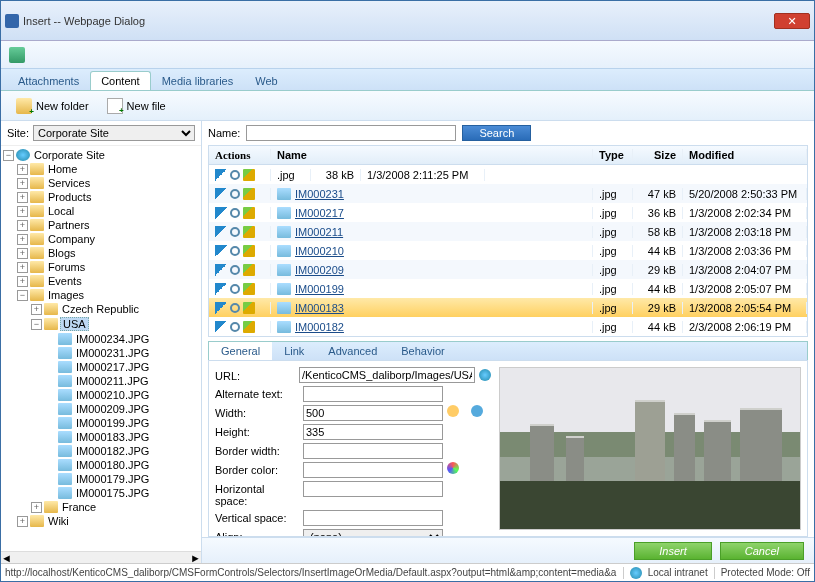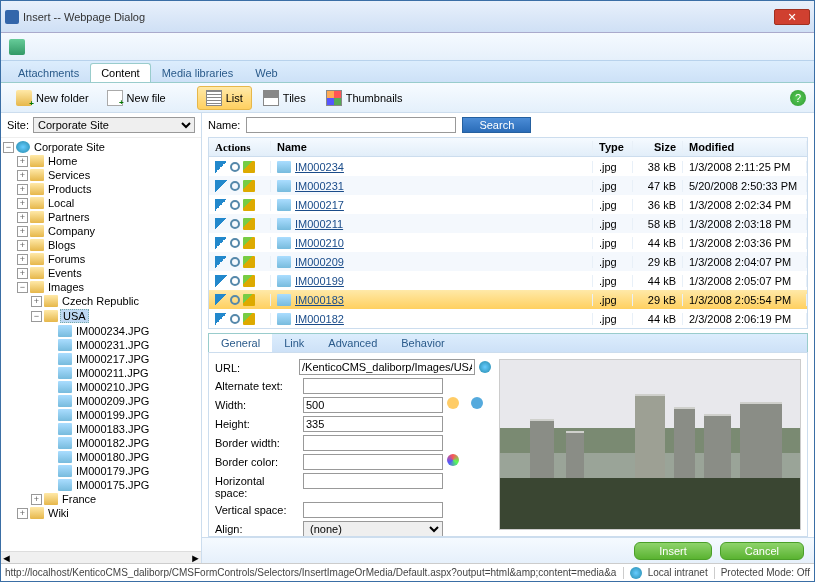--- a/index.html
+++ b/index.html
@@ -1,18 +1,18 @@
 <!DOCTYPE html>
 <html><head>
 <meta charset="utf-8">
 <style>
 * { box-sizing: border-box; margin: 0; padding: 0; }
 body { font-family: Tahoma, Arial, sans-serif; font-size: 11px; background: #fff; overflow: hidden; }
 .window { width: 815px; height: 582px; border: 1px solid #3a6ea5; display: flex; flex-direction: column; background: #fff; }
-.titlebar { height: 32px; background: linear-gradient(#e8f0fb, #cfe0f5); display: flex; align-items: center; padding: 0 4px; border-bottom: 1px solid #aac; }
+.titlebar { height: 40px; background: linear-gradient(#e8f0fb, #cfe0f5); display: flex; align-items: center; padding: 0 4px; border-bottom: 1px solid #aac; }
 .titlebar .favicon { width: 14px; height: 14px; background: #36a; border-radius: 2px; margin-right: 4px; }
 .titlebar .title { flex: 1; font-size: 11px; color: #333; }
 .titlebar .closebtn { width: 36px; height: 16px; background: #d04030; color: #fff; text-align: center; line-height: 14px; font-size: 11px; border: 1px solid #a03020; border-radius: 2px; cursor: pointer; }
 .header { height: 28px; background: linear-gradient(#f5faff, #e6f0fb); display: flex; align-items: center; padding: 4px 8px; border-bottom: 1px solid #b8d2ec; }
 .header .logo { width: 16px; height: 16px; background: linear-gradient(#6c9, #396); margin-right: 6px; border-radius: 2px; }
 .header h1 { font-size: 14px; font-weight: bold; color: #333; }
 .tabs { height: 22px; background: linear-gradient(#dcedfd, #cde1f7); display: flex; align-items: flex-end; padding: 0 6px; border-bottom: 1px solid #9cc; }
 .tab { padding: 3px 10px; font-size: 11px; color: #2a5a8a; cursor: pointer; border: 1px solid transparent; border-bottom: none; }
 .tab.active { background: #fff; border-color: #9cc; border-radius: 3px 3px 0 0; color: #000; }
 .toolbar { height: 30px; background: linear-gradient(#f7fbff, #e4f0fb); display: flex; align-items: center; border-bottom: 1px solid #cde; }
@@ -71,21 +71,21 @@
 .ptab.active { background: #fff; }
 .proppanel { flex: 1; margin: 0 6px; border: 1px solid #cde; display: flex; gap: 8px; padding: 6px; overflow: hidden; background:#fff; }
 .propform { display: grid; grid-template-columns: 84px 140px 20px 20px; gap: 3px 4px; align-content: start; font-size: 11px; }
 .propform label { padding-top: 2px; }
 .propform input, .propform select { border: 1px solid #999; font-size: 11px; padding: 0 2px; height: 16px; }
 .urlrow { grid-column: 1 / 5; display: flex; gap: 4px; align-items: center; }
 .urlrow input { flex: 1; }
 .preview { flex: 1; border: 1px solid #ccc; background: linear-gradient(#e8e8ec 40%, #7a8a72 40% 55%, #9aa498 55% 70%, #3a4632 70%); position: relative; overflow: hidden; }
 .preview .bld { position: absolute; background: #8a8d86; border-top: 2px solid #cfd0cc; }
 .footer { height: 26px; background: linear-gradient(#f5faff, #e6f0fb); display: flex; justify-content: flex-end; align-items: center; gap: 8px; padding: 0 10px; border-top: 1px solid #cde; }
-.fbtn { background: linear-gradient(#8ed36b, #5ab331); border: 1px solid #4a9f28; color: #fff; padding: 2px 24px; font-size: 11px; cursor: pointer; border-radius: 6px; }
+.fbtn { background: linear-gradient(#8ed36b, #5ab331); border: 1px solid #4a9f28; color: #fff; padding: 2px 24px; font-size: 11px; cursor: pointer; border-radius: 0; font-style: italic; }
 .status { height: 18px; border-top: 1px solid #ccc; display: flex; align-items: center; font-size: 10px; color: #444; padding: 0 4px; gap: 6px; }
 .status .url { flex: 1; overflow: hidden; text-overflow: ellipsis; white-space: nowrap; }
 .status .sep { border-left: 1px solid #ccc; height: 12px; }
 .miniicon { width:12px; height:12px; border-radius:50%; display:inline-block; }
 </style>
 </head>
 <body>
 
 <div class="window">
   <div class="titlebar">
@@ -106,36 +106,20 @@
     <div class="left">
       <div class="tbtn">
           <span class="ticon ic-folder-new"></span>
           <span>New folder</span>
         </div>
       <div class="tbtn">
           <span class="ticon ic-file-new"></span>
           <span>New file</span>
         </div>
     </div>
-    <div class="right">
-      <div class="tbtn active">
-          <span class="ticon ic-list"></span>
-          <span>List</span>
-        </div>
-      <div class="tbtn">
-          <span class="ticon ic-tiles"></span>
-          <span>Tiles</span>
-        </div>
-      <div class="tbtn">
-          <span class="ticon ic-thumb"></span>
-          <span>Thumbnails</span>
-        </div>
-      <div style="flex:1"></div>
-      <div class="helpicon">?</div>
-    </div>
   </div>
   <div class="body">
     <div class="sidebar">
       <div class="siterow">
         <span>Site:</span>
         <select><option>Corporate Site</option></select>
       </div>
       <div class="tree" id="tree">
           <div class="tn">
             <div class="row">
@@ -351,24 +335,20 @@
           <div class="gc type">Type</div>
           <div class="gc size">Size</div>
           <div class="gc mod">Modified</div>
         </div>
         <div id="gridbody">
             <div class="grow">
               <div class="gc actions">
                 <span class="aicon ai-sel"></span>
                 <span class="aicon ai-view"></span>
                 <span class="aicon ai-edit"></span>
-              </div>
-              <div class="gc name">
-                <span class="ficon"></span>
-                <span class="fname">IM000234</span>
               </div>
               <div class="gc type">.jpg</div>
               <div class="gc size">38 kB</div>
               <div class="gc mod">1/3/2008 2:11:25 PM</div>
             </div>
             <div class="grow">
               <div class="gc actions">
                 <span class="aicon ai-sel"></span>
                 <span class="aicon ai-view"></span>
                 <span class="aicon ai-edit"></span>

